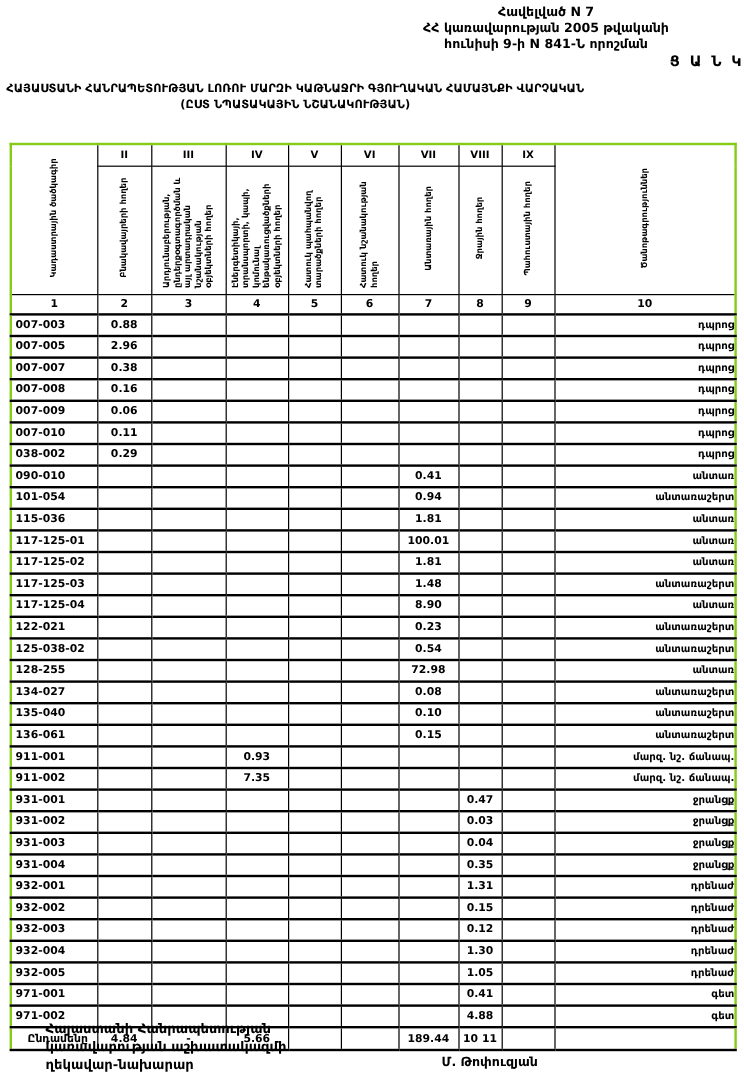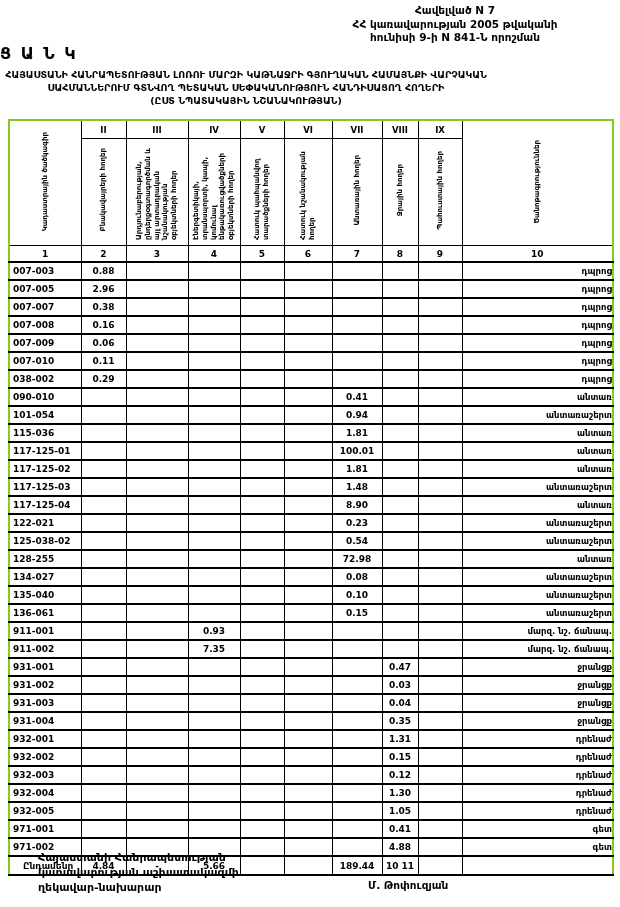--- a/index.html
+++ b/index.html
@@ -9,21 +9,21 @@
     font-family:"DejaVu Sans",sans-serif;
     font-weight:bold;
     -webkit-font-smoothing:none;
   }
   .annex{
     position:absolute;top:4px;right:10px;width:310px;
     text-align:center;font-size:10.5px;line-height:1.3;
   }
   .doc-title{
     position:absolute;top:44px;left:0;width:620px;
-    text-align:left;font-size:16px;letter-spacing:2px;
+    text-align:right;font-size:12px;letter-spacing:2px;
   }
   .subtitle{
     position:absolute;top:69px;left:0;width:492px;
     text-align:center;font-size:9.5px;line-height:1.35;
   }
   table.land{
     position:absolute;left:8px;top:119px;
     border-collapse:collapse;table-layout:fixed;
     width:604px;
     border:2px solid #84cc16;
@@ -72,21 +72,20 @@
 <div class="annex">
   <div>Հավելված N 7</div>
   <div>ՀՀ կառավարության 2005 թվականի</div>
   <div>հունիսի 9-ի N 841-Ն որոշման</div>
 </div>
 
 <div class="doc-title">Ց Ա Ն Կ</div>
 
 <div class="subtitle">
   <div>ՀԱՅԱՍՏԱՆԻ ՀԱՆՐԱՊԵՏՈՒԹՅԱՆ ԼՈՌՈՒ ՄԱՐԶԻ ԿԱԹՆԱՋՐԻ ԳՅՈՒՂԱԿԱՆ ՀԱՄԱՅՆՔԻ ՎԱՐՉԱԿԱՆ</div>
-  <div>ՍԱՀՄԱՆՆԵՐՈՒՄ ԳՏՆՎՈՂ ՊԵՏԱԿԱՆ ՍԵՓԱԿԱՆՈՒԹՅՈՒՆ ՀԱՆԴԻՍԱՑՈՂ ՀՈՂԵՐԻ</div>
   <div>(ԸՍՏ ՆՊԱՏԱԿԱՅԻՆ ՆՇԱՆԱԿՈՒԹՅԱՆ)</div>
 </div>
 
 <table class="land">
   <colgroup>
     <col style="width:72px">
       <col style="width:45px">
       <col style="width:62px">
     <col style="width:52px">
       <col style="width:44px">

